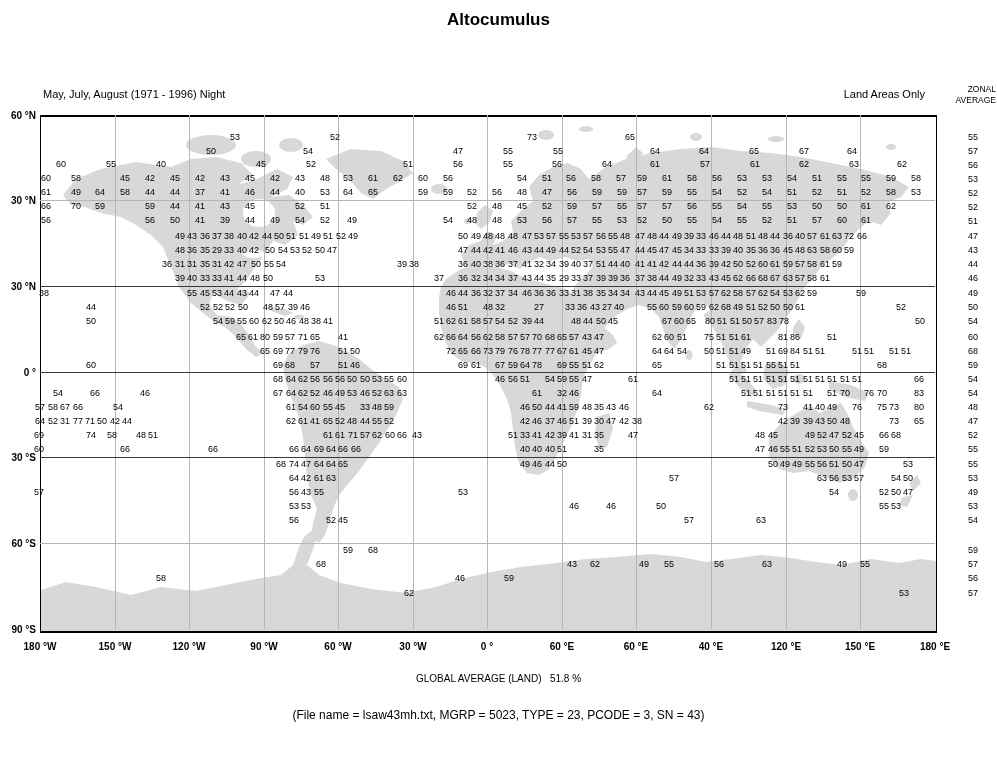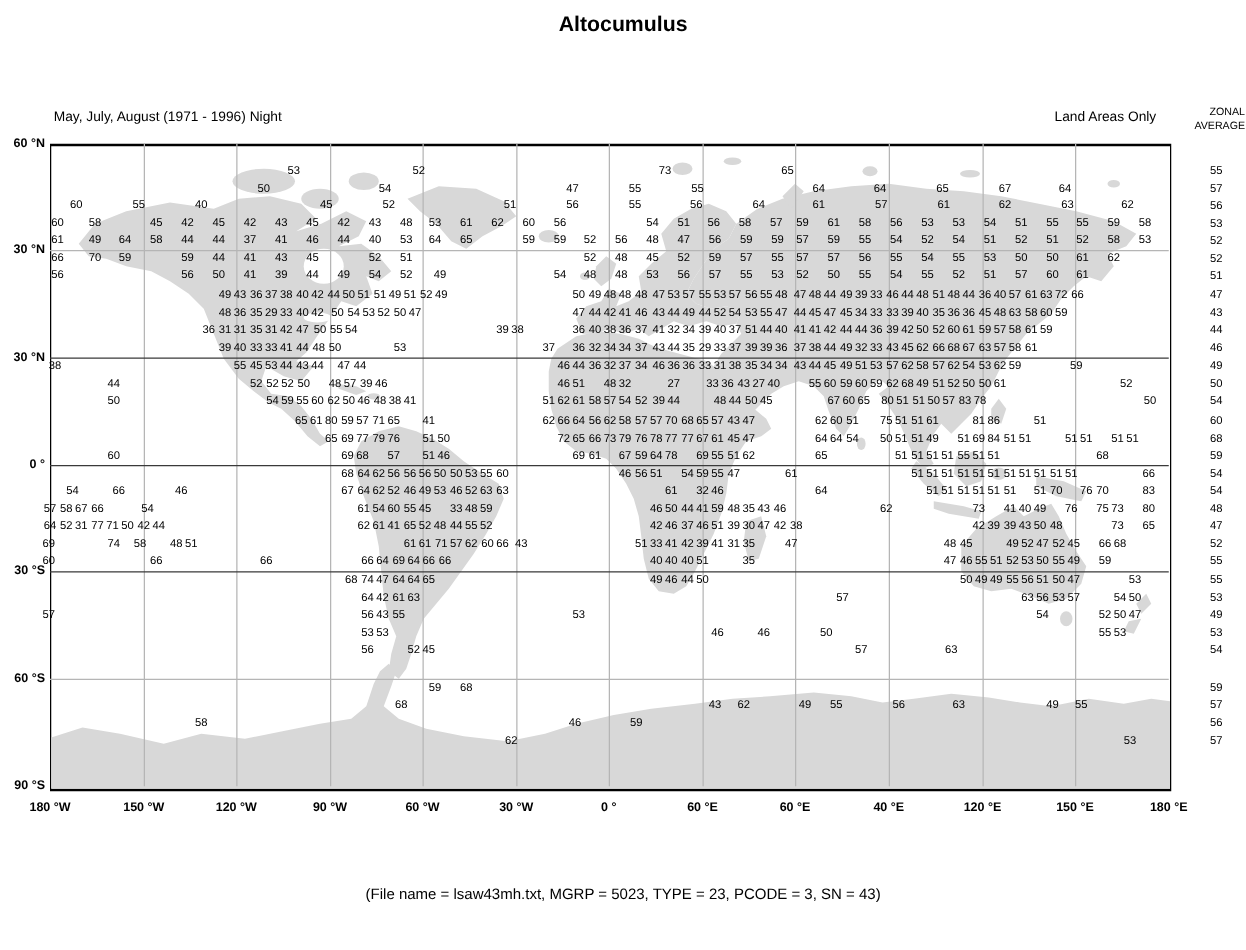--- a/index.html
+++ b/index.html
@@ -954,15 +954,16 @@
       <span class="lon-label" style="left: 413px; top: 641px;">30 °W</span>
       <span class="lon-label" style="left: 487px; top: 641px;">0 °</span>
       <span class="lon-label" style="left: 562px; top: 641px;">60 °E</span>
       <span class="lon-label" style="left: 636px; top: 641px;">60 °E</span>
       <span class="lon-label" style="left: 711px; top: 641px;">40 °E</span>
       <span class="lon-label" style="left: 786px; top: 641px;">120 °E</span>
       <span class="lon-label" style="left: 860px; top: 641px;">150 °E</span>
       <span class="lon-label" style="left: 935px; top: 641px;">180 °E</span>
     </div>
 
+  <div class="global-avg">GLOBAL AVERAGE (LAND)   51.8 %</div>
   <div class="file-line">(File name = lsaw43mh.txt, MGRP = 5023, TYPE = 23, PCODE = 3, SN = 43)</div>
 
 </div>
 
 </body></html>

